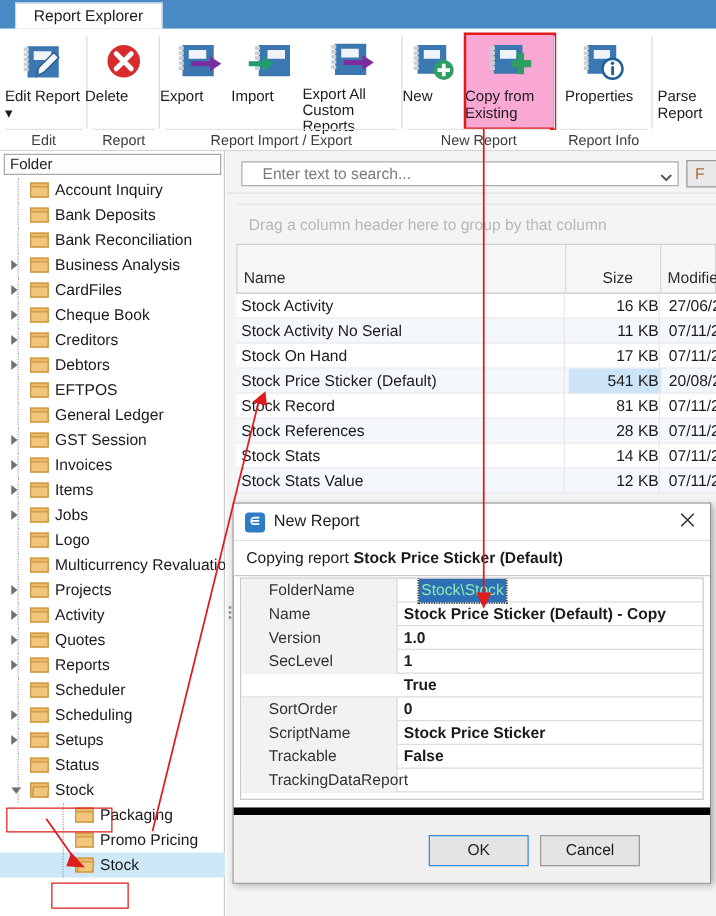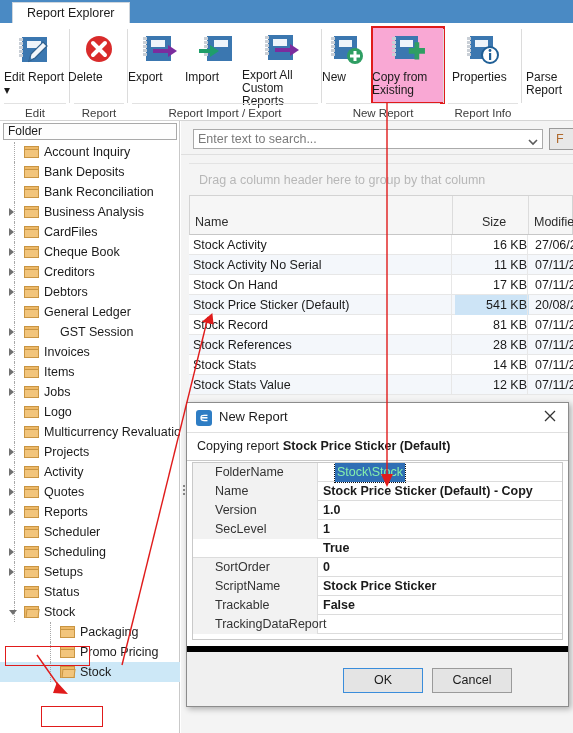--- a/index.html
+++ b/index.html
@@ -105,21 +105,21 @@
     position:absolute; left:181px; top:121px; width:392px; height:612px;
     background:#f4f4f4;
   }
   .searchbar{
     position:absolute; left:0; top:0; width:392px; height:34px;
     background:#f4f4f4; border-bottom:1px solid #dfdfdf;
   }
   .searchbox{
     position:absolute; left:12px; top:8px; width:350px; height:20px;
     background:#ffffff; border:1px solid #aaaaaa;
-    font-size:12.5px; color:#7a7a7a; line-height:18px; padding-left:4px;
+    font-size:12.5px; color:#7a7a7a; line-height:18px; padding-left:16px;
   }
   .caret{
     position:absolute; right:4px; top:4px; width:10px; height:10px;
   }
   .findbtn{
     position:absolute; left:368px; top:7px; width:40px; height:22px;
     background:#e8e8e8; border:1px solid #9a9a9a; overflow:hidden;
     font-size:12.5px; line-height:20px; padding-left:6px; color:#b06a2e;
   }
   .grouppanel{
@@ -443,32 +443,40 @@
           <div class="fr"></div>
         </div>
         <div class="tlbl" style="left: 44px;">Debtors</div>
       </div>
       <div class="trow">
         <div class="dots" style="left: 14px; width: 1px;"></div>
         <div class="fol" style="left: 24px;">
           <div class="bk"></div>
           <div class="fr"></div>
         </div>
+        <div class="tlbl" style="left: 44px;">EFTPOS</div>
+      </div>
+      <div class="trow">
+        <div class="dots" style="left: 14px; width: 1px;"></div>
+        <div class="fol" style="left: 24px;">
+          <div class="bk"></div>
+          <div class="fr"></div>
+        </div>
         <div class="tlbl" style="left: 44px;">General Ledger</div>
       </div>
       <div class="trow">
         <div class="dots" style="left: 14px; width: 1px;"></div>
         <div class="exp" style="left: 9px;">
           <i></i>
         </div>
         <div class="fol" style="left: 24px;">
           <div class="bk"></div>
           <div class="fr"></div>
         </div>
-        <div class="tlbl" style="left: 60px;">GST Session</div>
+        <div class="tlbl" style="left: 44px;">GST Session</div>
       </div>
       <div class="trow">
         <div class="dots" style="left: 14px; width: 1px;"></div>
         <div class="exp" style="left: 9px;">
           <i></i>
         </div>
         <div class="fol" style="left: 24px;">
           <div class="bk"></div>
           <div class="fr"></div>
         </div>

